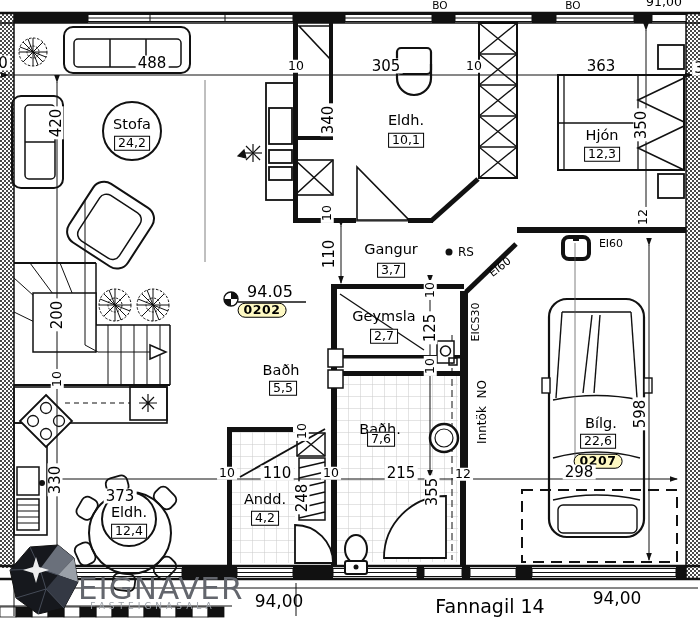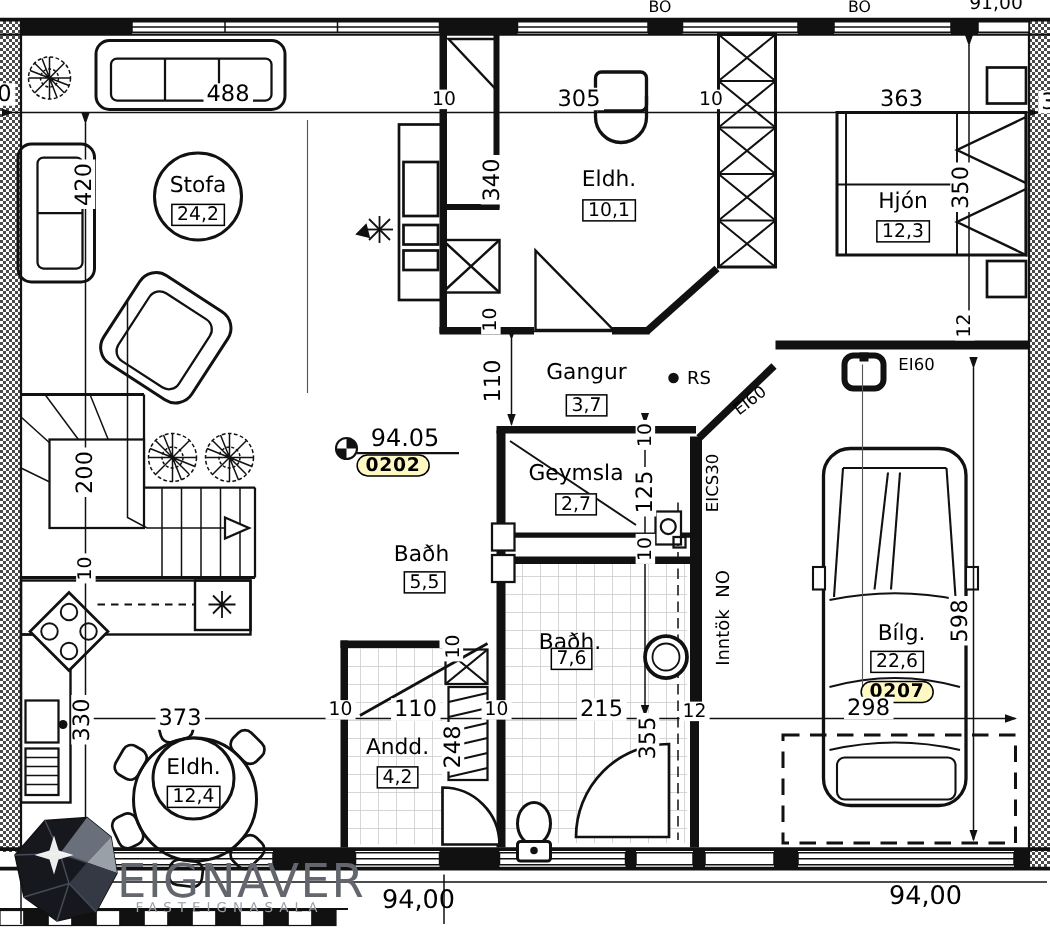--- a/index.html
+++ b/index.html
@@ -440,33 +440,34 @@
 <span class="t dim15 bg rot" style="left:641px;top:125px">350</span>
 <span class="t dim13 bg rot" style="left:643px;top:217px">12</span>
 <span class="t dim13 bg rot" style="left:430px;top:290px">10</span>
 <span class="t dim15 bg rot" style="left:430px;top:328px">125</span>
 <span class="t dim13 bg rot" style="left:430px;top:366px">10</span>
 <span class="t dim13 bg rot" style="left:302px;top:431px">10</span>
 
 <span class="t f16" style="left:270px;top:292px">94.05</span>
 <span class="t oval" style="left:262px;top:310px">0202</span>
 
-<span class="t dim15 bg" style="left:120px;top:479px">373</span>
+<span class="t dim15 bg" style="left:120px;top:496px">373</span>
 <span class="t dim13 bg" style="left:227px;top:473px">10</span>
 <span class="t dim15 bg" style="left:277px;top:473px">110</span>
 <span class="t dim13 bg" style="left:331px;top:473px">10</span>
 <span class="t dim15 bg" style="left:401px;top:473px">215</span>
 <span class="t dim15 bg rot" style="left:432px;top:492px">355</span>
 <span class="t dim13 bg" style="left:463px;top:474px">12</span>
 <span class="t dim15 bg rot" style="left:302px;top:498px">248</span>
 
 <span class="t dim15 bg" style="left:579px;top:472px">298</span>
 <span class="t dim15 bg rot" style="left:640px;top:414px">598</span>
 
 <span class="t f17" style="left:279px;top:601px">94,00</span>
+<span class="t f19" style="left:490px;top:606px">Fannagil 14</span>
 <span class="t f17" style="left:617px;top:598px">94,00</span>
 
 <svg class="gem" width="76" height="77" viewBox="0 0 76 77">
   <polygon points="24,4 52,2 68,15 72,39 58,65 32,71 10,55 4,27" fill="#16181d" stroke="#111" stroke-width="1"></polygon>
   <polygon points="52,2 68,15 52,32 34,26" fill="#6a707b"></polygon>
   <polygon points="68,15 72,39 52,32" fill="#9aa0a8"></polygon>
   <polygon points="52,32 72,39 58,65 40,46" fill="#343944"></polygon>
   <g stroke="#454b57" stroke-width="1" fill="none">
     <path d="M24,4 L34,26 M4,27 L34,26 M34,26 L40,46 M10,55 L40,46 M40,46 L32,71 M40,46 L58,65 M34,26 L52,32"></path>
   </g>

